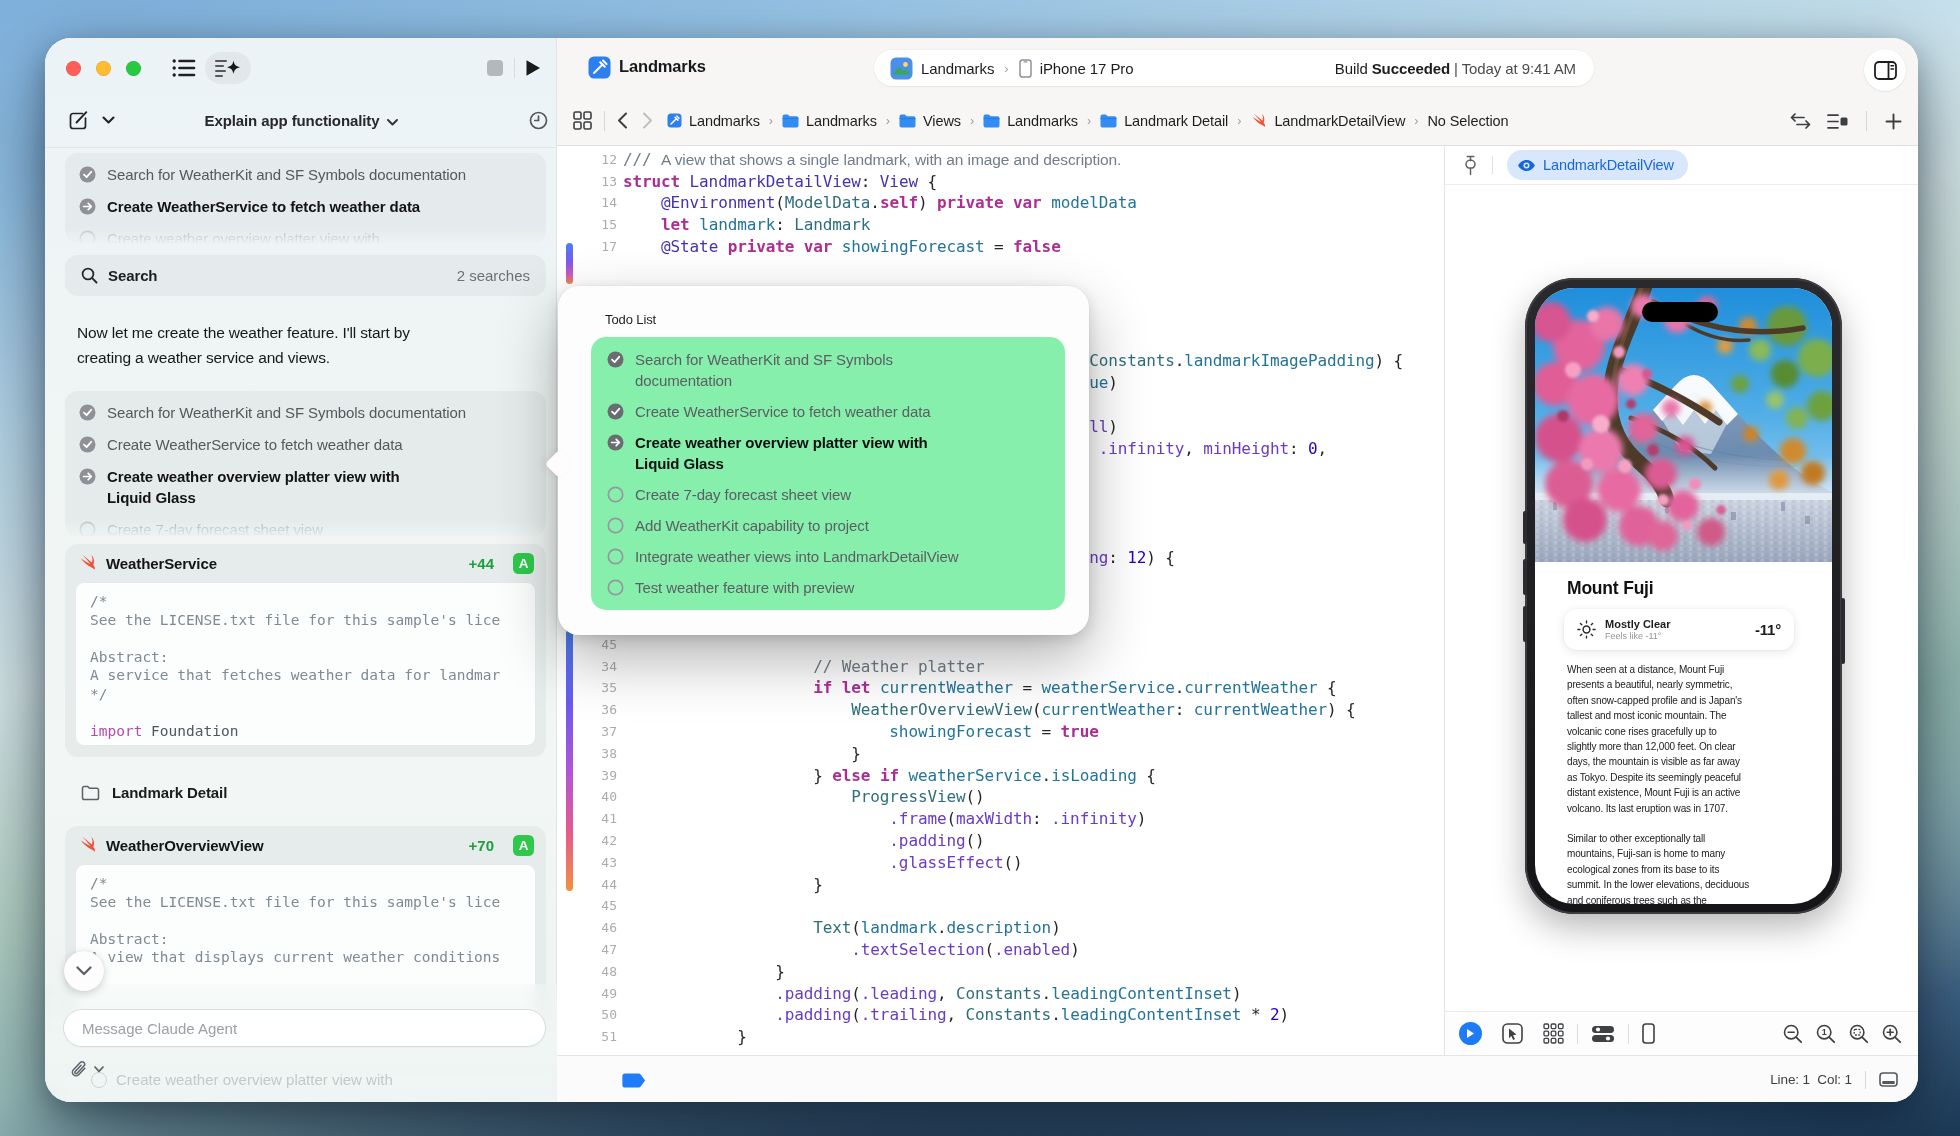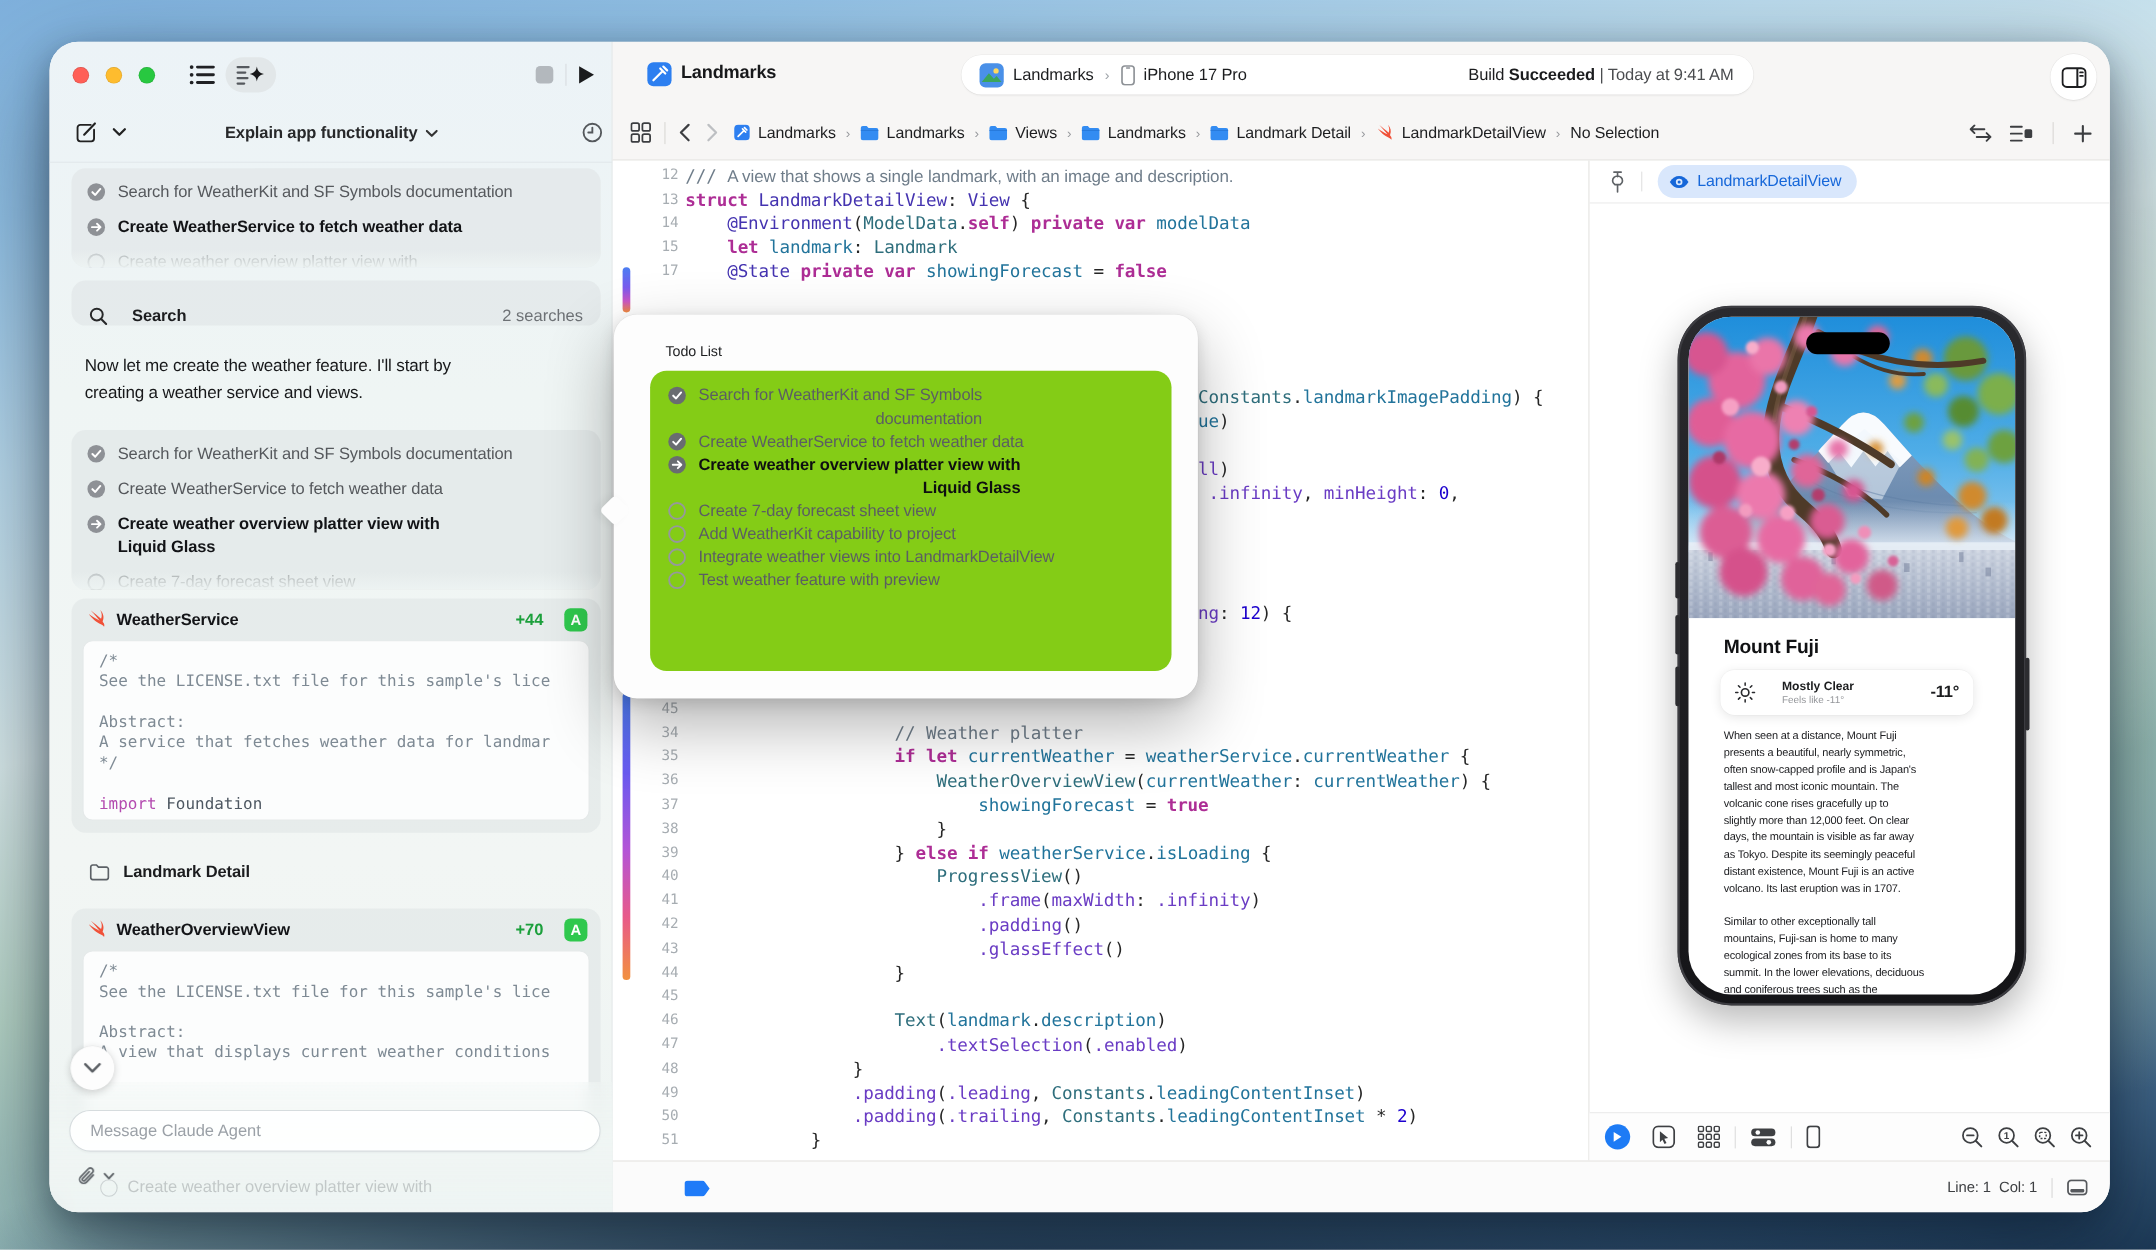--- a/index.html
+++ b/index.html
@@ -41,21 +41,21 @@
   .trow.dim .ticon { color:rgba(130,134,139,.4); }
   .pop-panel .trow .ticon { color:#696c71; }
   .pop-panel .trow.pending .ticon { color:#96989d; }
   .trow .tlabel { font-size:15px; line-height:21px; color:#55585c; white-space:pre-line; letter-spacing:-.1px;}
   .trow.active .tlabel { color:#121316; font-weight:700; }
   .trow.dim .tlabel { color:rgba(70,75,80,.38); }
   .fade-bottom:after { content:""; position:absolute; left:0; right:0; bottom:0; height:16px;
     background:linear-gradient(180deg, rgba(238,244,243,0), rgba(238,244,243,.9)); }
 
   .search-card { position:absolute; left:20px; top:217px; width:481px; height:41px; border-radius:13px;
-    background:rgba(226,231,232,.75); display:flex; align-items:flex-end; padding:0 16px; gap:22px;}
+    background:rgba(226,231,232,.75); display:flex; align-items:center; padding:0 16px; gap:10px;}
   .search-card .slabel { font-size:15px; font-weight:700; color:#1c1d1f; flex:1; letter-spacing:-.1px;}
   .search-card .scount { font-size:15px; color:#6d7175; }
 
   .agent-msg { position:absolute; left:32px; top:282px; width:440px; font-size:15.5px; line-height:25px; color:#17181a;
     white-space:pre-line; letter-spacing:-.15px; }
 
   .filecard { position:absolute; left:20px; width:481px; background:rgba(226,231,232,.72); border-radius:13px; }
   .fc-head { height:38px; display:flex; align-items:center; padding:0 12px 0 13px; gap:9px; }
   .fc-name { font-size:15px; font-weight:700; color:#131417; flex:1; letter-spacing:-.1px;}
   .fc-diff { font-size:15px; font-weight:600; color:#1ca03c; margin-right:10px;}
@@ -140,40 +140,40 @@
   
   .phone { position:absolute; left:1479px; top:240px; width:317px; height:636px; border-radius:49px;
     background:linear-gradient(180deg,#2a2a2e,#151518); box-shadow:0 14px 34px rgba(0,0,0,.28), inset 0 0 0 2px #3c3c41; }
   .phone .screen { position:absolute; left:10px; top:10px; width:297px; height:616px; border-radius:39px; background:#fff; overflow:hidden; }
   .phone .island { position:absolute; left:107px; top:14px; width:76px; height:20px; border-radius:10px; background:#000; }
   .pbtn { position:absolute; background:#2c2c30; border-radius:2px; }
   .phone-photo { position:absolute; left:0; top:0; width:297px; height:274px; }
   .p-title { position:absolute; left:32px; top:290px; font-size:17.5px; font-weight:700; color:#101113; letter-spacing:-.2px;}
   .wcard { position:absolute; left:29px; top:321px; width:230px; height:41px; border-radius:13px; background:#fff;
     box-shadow:0 2px 10px rgba(0,0,0,.1), 0 0 0 .5px rgba(0,0,0,.03); display:flex; align-items:center; padding:0 13px; }
-  .wcard .wtexts { margin-left:24px; flex:1; }
+  .wcard .wtexts { margin-left:9px; flex:1; }
   .wcard .wcond { font-size:11px; font-weight:700; color:#1c1d1f; }
   .wcard .wfeels { font-size:9px; color:#94969a; margin-top:1.5px; }
   .wcard .wtemp { font-size:15px; font-weight:700; color:#1c1d1f; letter-spacing:-.2px;}
   .p-para { position:absolute; left:32px; width:250px; font-size:10px; line-height:15.4px; color:#202124;
     white-space:pre-line; letter-spacing:-.15px;}
 
   
   .statusbar { position:absolute; left:512px; top:1017px; width:1361px; height:47px; background:#fbfbfb; border-top:1px solid #e6e4e2; }
   .sb-right { position:absolute; right:20px; top:0; height:47px; display:flex; align-items:center; gap:13px; }
   .linecol { font-size:13.5px; color:#3e4043; letter-spacing:-.1px; white-space:pre;}
 
   
   .popover { position:absolute; left:513px; top:248px; width:531px; height:349px; background:#fdfdfd; border-radius:21px;
     box-shadow:0 24px 60px rgba(0,0,0,.3), 0 4px 14px rgba(0,0,0,.12), 0 0 0 .5px rgba(0,0,0,.05); }
   .popover .tail { position:absolute; left:-9px; top:168px; width:20px; height:20px; background:#fdfdfd;
     transform:rotate(45deg); border-radius:4px; box-shadow:-3px 3px 8px rgba(0,0,0,.06); }
   .pop-title { position:absolute; left:47px; top:26px; font-size:13px; font-weight:500; color:#1d1e20; letter-spacing:-.1px;}
-  .pop-panel { position:absolute; left:33px; top:51px; width:474px; height:273px; border-radius:15px; background:#84cc16;
-    padding:12px 16px; display:flex; flex-direction:column; overflow:hidden;text-align:right;}
+  .pop-panel { position:absolute; left:33px; top:51px; width:474px; height:273px; border-radius:15px; background:#86efac;
+    padding:12px 16px; display:flex; flex-direction:column; gap:10px; overflow:hidden;}
   .pop-panel .trow .tlabel { color:#5b5e63; }
   .pop-panel .trow.active .tlabel { color:#0e0f11; }
 
   svg { display:block; }
 </style>
 </head>
 <body>
 
 <div id="stage">
   <div class="window">

